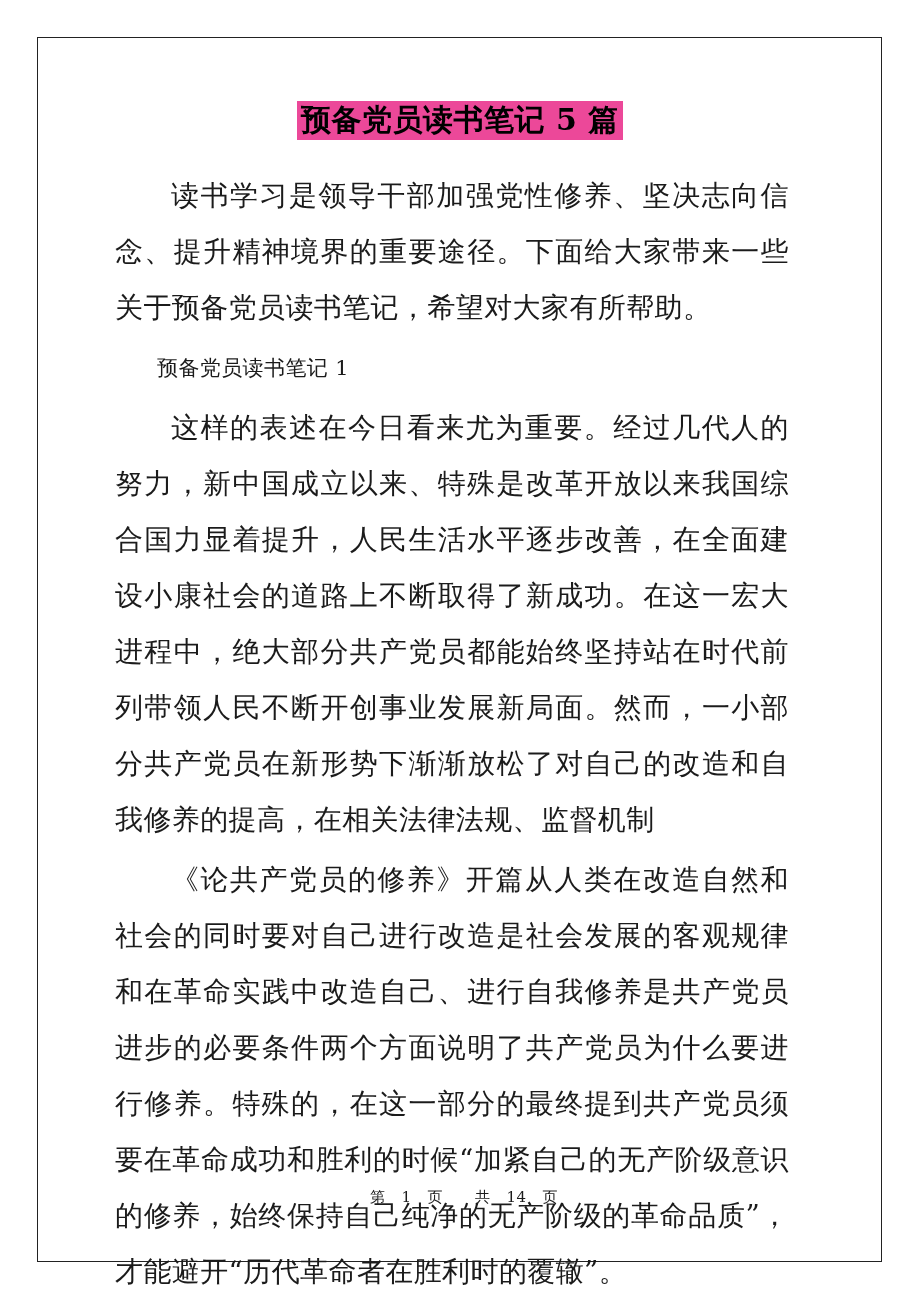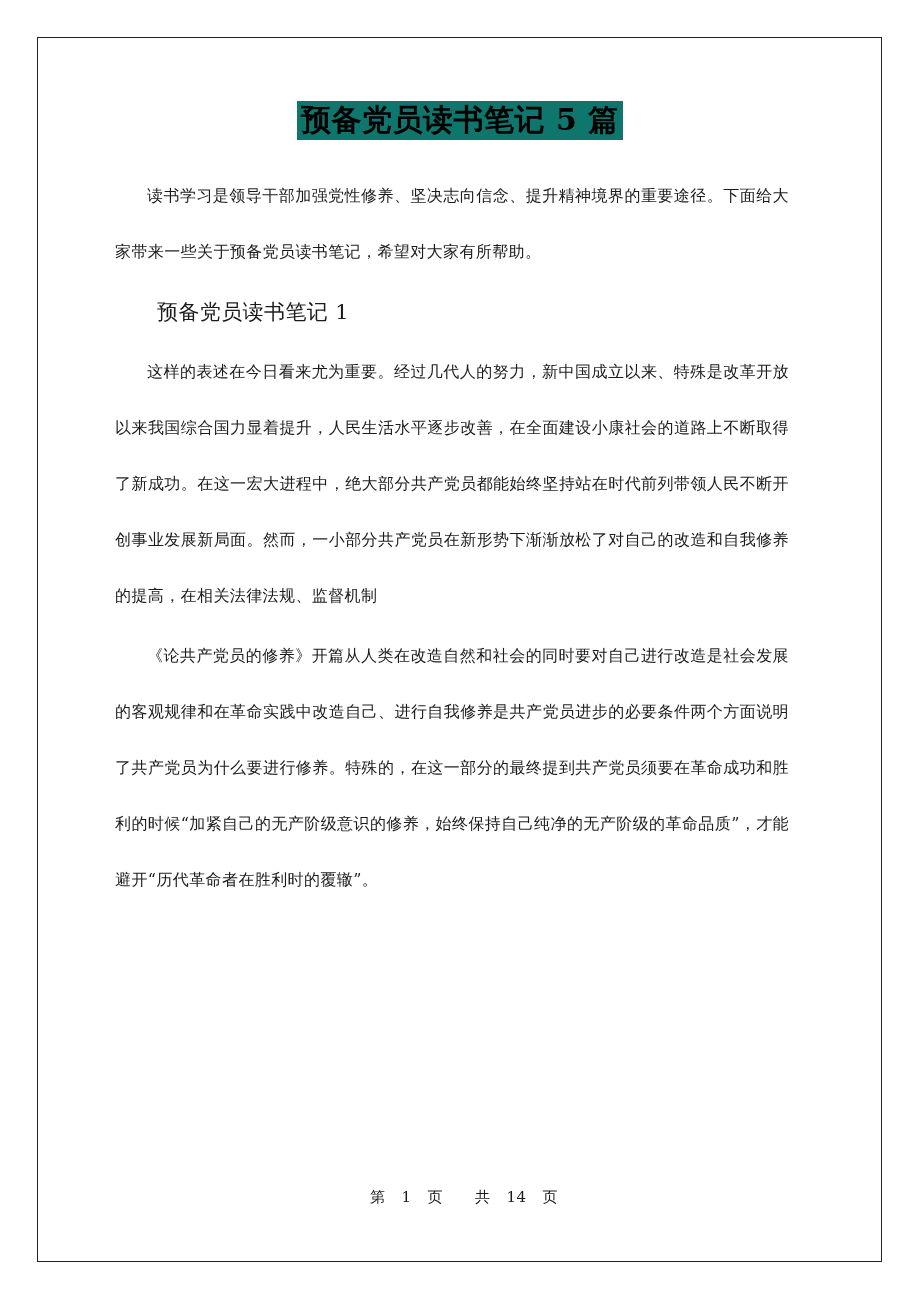--- a/index.html
+++ b/index.html
@@ -33,26 +33,26 @@
   .doc-title {
     text-align: center;
     font-size: 30px;
     line-height: 40px;
     color: #000000;
     letter-spacing: 0.5px;
     margin: 0 0 28px 0;
     font-family: "DejaVu Serif", "Liberation Serif", serif;
   }
   .doc-title .hl {
-    background: #0f766e;
+    background: #ec4899;
     padding: 1px 4px 3px 4px;
   }
   p.body-para {
     margin: 0 16px 4px 0;
-    font-size: 16px;
+    font-size: 28px;
     line-height: 56px;
     text-align: justify;
     text-justify: inter-ideograph;
     color: #1b1b1b;
     text-indent: 2em;
     letter-spacing: 0.4px;
     font-family: "DejaVu Serif", "Liberation Serif", serif;
   }
   p.body-para.last-full {
     text-align: justify;

